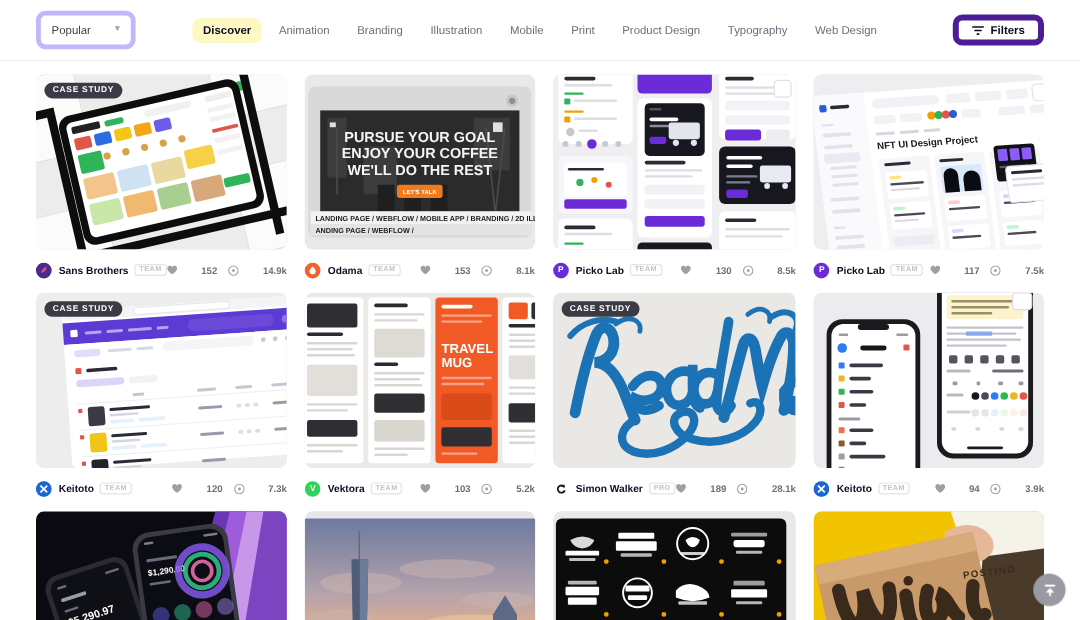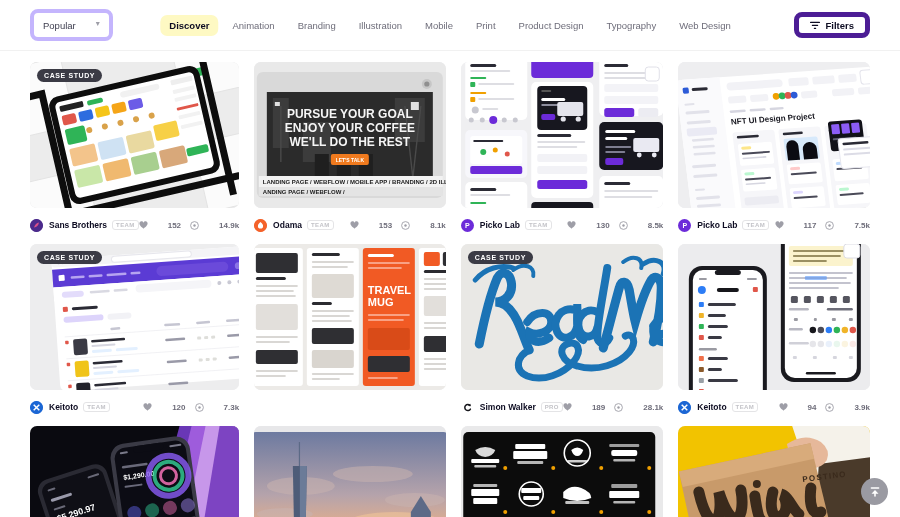--- a/index.html
+++ b/index.html
@@ -786,20 +786,42 @@
             <rect x="179" y="83" width="34" height="2" rx="1"></rect>
           </g>
         <rect x="179" y="92" width="42" height="16" rx="2" fill="#2f2f33"></rect>
         <g fill="#d9d7d4">
             <rect x="179" y="114" width="42" height="2" rx="1"></rect>
             <rect x="179" y="119" width="30" height="2" rx="1"></rect>
             <rect x="179" y="124" width="36" height="2" rx="1"></rect>
           </g>
       </svg>
     </div>
+    <div class="meta">
+      <div class="avatar" style="background:#2fd35a">
+        <span>V</span>
+      </div>
+      <span class="author">Vektora</span>
+      <span class="tag">TEAM</span>
+      <div class="stats">
+        <span class="stat">
+          <svg width="9" height="8" viewBox="0 0 12 11">
+              <path d="M6 10.5S0.4 7 0.4 3.6A2.9 2.9 0 0 1 6 2.3 2.9 2.9 0 0 1 11.6 3.6C11.6 7 6 10.5 6 10.5z" fill="#9e9ea7"></path>
+            </svg>
+          <span>103</span>
+        </span>
+        <span class="stat">
+          <svg width="9" height="9" viewBox="0 0 12 12">
+              <circle cx="6" cy="6" r="5.2" fill="none" stroke="#9e9ea7" stroke-width="1.2"></circle>
+              <circle cx="6" cy="6" r="1.6" fill="#9e9ea7"></circle>
+            </svg>
+          <span>5.2k</span>
+        </span>
+      </div>
+    </div>
   </div>
 
   <div class="card">
     <div class="thumb">
       <div class="badge-case">CASE STUDY</div>
       <svg viewBox="0 0 210 146" preserveAspectRatio="xMidYMid slice">
         <rect width="210" height="146" fill="#e9e8e5"></rect>
         <g fill="none" stroke="#1b73b5" stroke-linecap="round">
 
           <path d="M22 100 C 28 70 34 48 40 34 C 44 26 52 28 54 38 C 56 50 48 58 38 58 C 50 58 58 70 64 86 C 68 96 70 102 72 106" stroke-width="9"></path>

